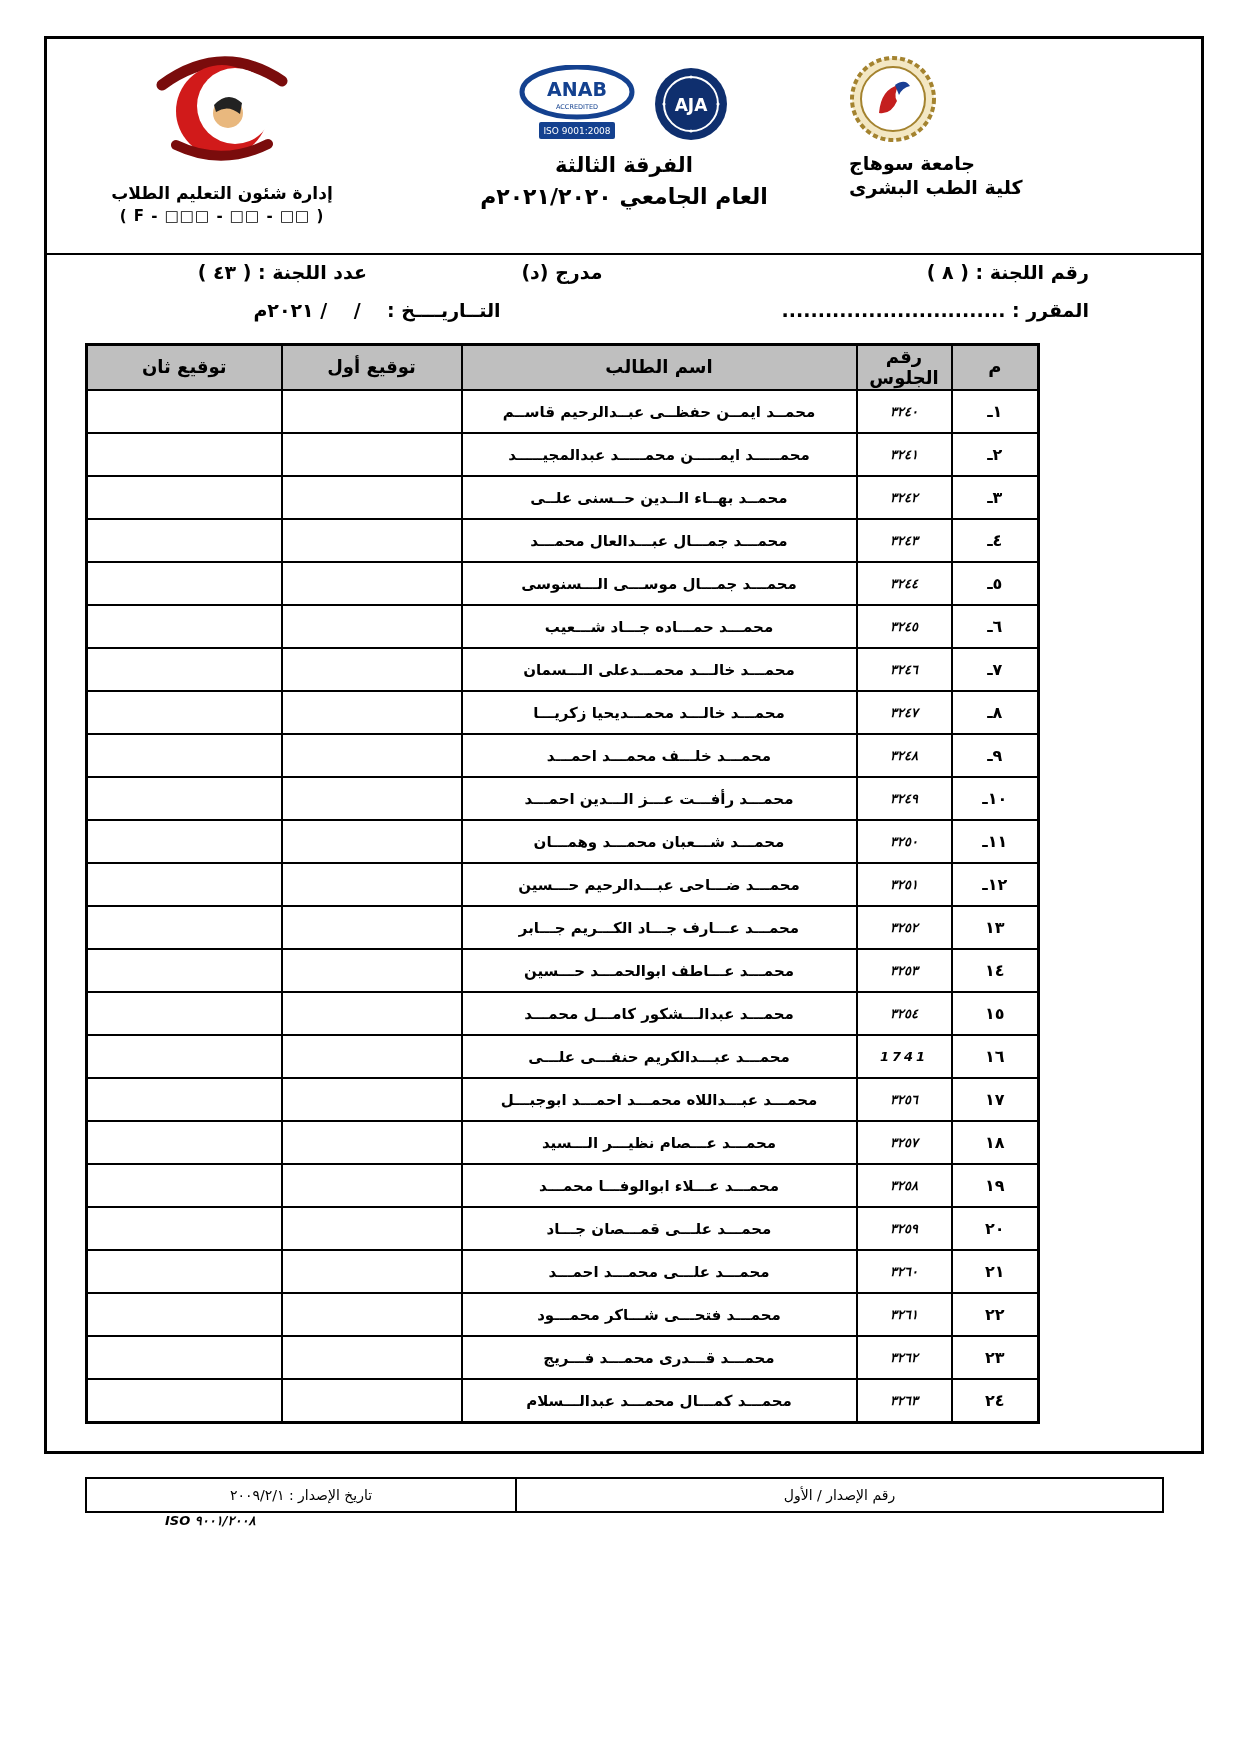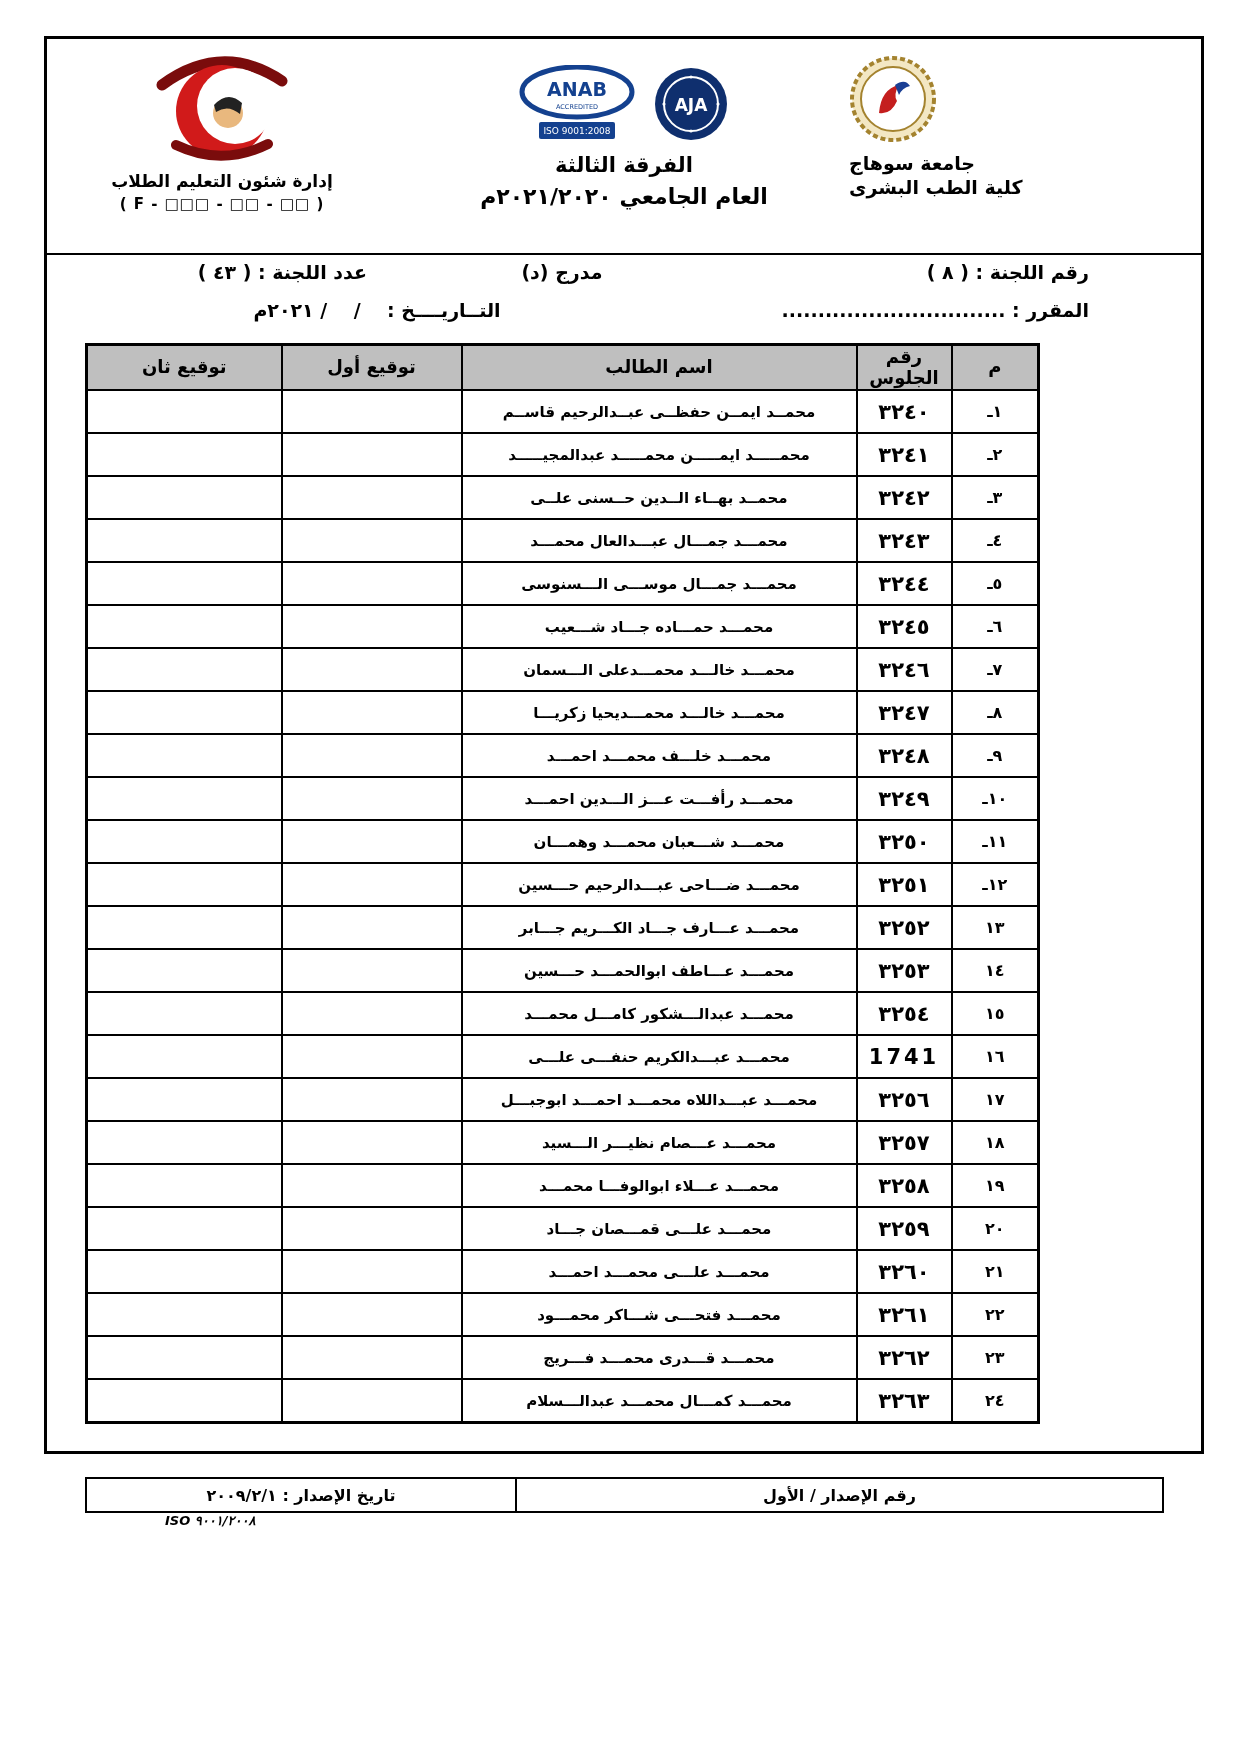--- a/index.html
+++ b/index.html
@@ -13,21 +13,21 @@
     position:absolute; left:44px; top:36px;
     width:1154px; height:1412px;
     border:3px solid #000;
   }
   
   .hdr { position:absolute; top:0; left:0; right:0; height:214px; border-bottom:2px solid #000; }
   .hdr-left  { position:absolute; left:35px;  top:6px;  width:280px; text-align:center; }
   .hdr-center{ position:absolute; left:50%; top:26px; transform:translateX(-50%); width:440px; text-align:center; }
   .hdr-right { position:absolute; right:128px; top:16px; width:224px; text-align:left; }
   .logos-row { display:flex; justify-content:center; align-items:flex-start; gap:16px; direction:ltr; }
-  .dept-name { margin-top:6px; font-size:17px; font-weight:bold; }
+  .dept-name { margin-top:18px; font-size:17px; font-weight:bold; }
   .form-code { margin-top:4px; font-size:15px; font-weight:bold; letter-spacing:1px; }
   .grade-title { margin-top:10px; font-size:21px; font-weight:bold; }
   .year-title  { margin-top:7px;  font-size:22px; font-weight:bold; }
   .univ-name, .fac-name { font-size:19px; font-weight:bold; line-height:1.25; }
   .univ-name { margin-top:5px; }
   
   .info { position:absolute; top:214px; left:0; right:0; height:92px; }
   .info span { white-space:nowrap; font-size:19px; font-weight:bold; }
   .i-committee { position:absolute; top:8px;  right:112px; }
   .i-hall      { position:absolute; top:8px;  left:440px; width:150px; text-align:center; }
@@ -45,30 +45,30 @@
     text-align:center; vertical-align:middle;
     overflow:hidden; white-space:nowrap;
   }
   .roster thead th {
     background:#bfbfbf; height:42px;
     font-size:18px; font-weight:bold; line-height:1.15;
   }
   .roster thead th.wrap { white-space:normal; }
   .roster tbody td { height:43px; font-weight:bold; }
   .c-name-cell  { font-size:15px; }
-  .c-seat-cell  { font-size:21px; letter-spacing:3px; }
+  .c-seat-cell  { font-size:13px; letter-spacing:3px;font-style:italic; }
   .c-index-cell { font-size:16px; }
   
   .footer {
     position:absolute; left:85px; top:1477px; width:1075px; height:32px;
     display:flex; border:2px solid #000;
   }
   .f-cell {
     display:flex; align-items:center; justify-content:center;
-    font-size:16px; font-weight:bold; white-space:nowrap;
+    font-size:14px; font-weight:normal; white-space:nowrap;
   }
   .f-issue { flex:0 0 645px; border-inline-end:2px solid #000; }
   .f-date  { flex:1; }
   .iso-line {
     position:absolute; left:165px; top:1513px;
     font-size:13px; font-weight:bold; font-style:italic; direction:ltr;
   }
 </style>
 </head>
 <body dir="rtl">

